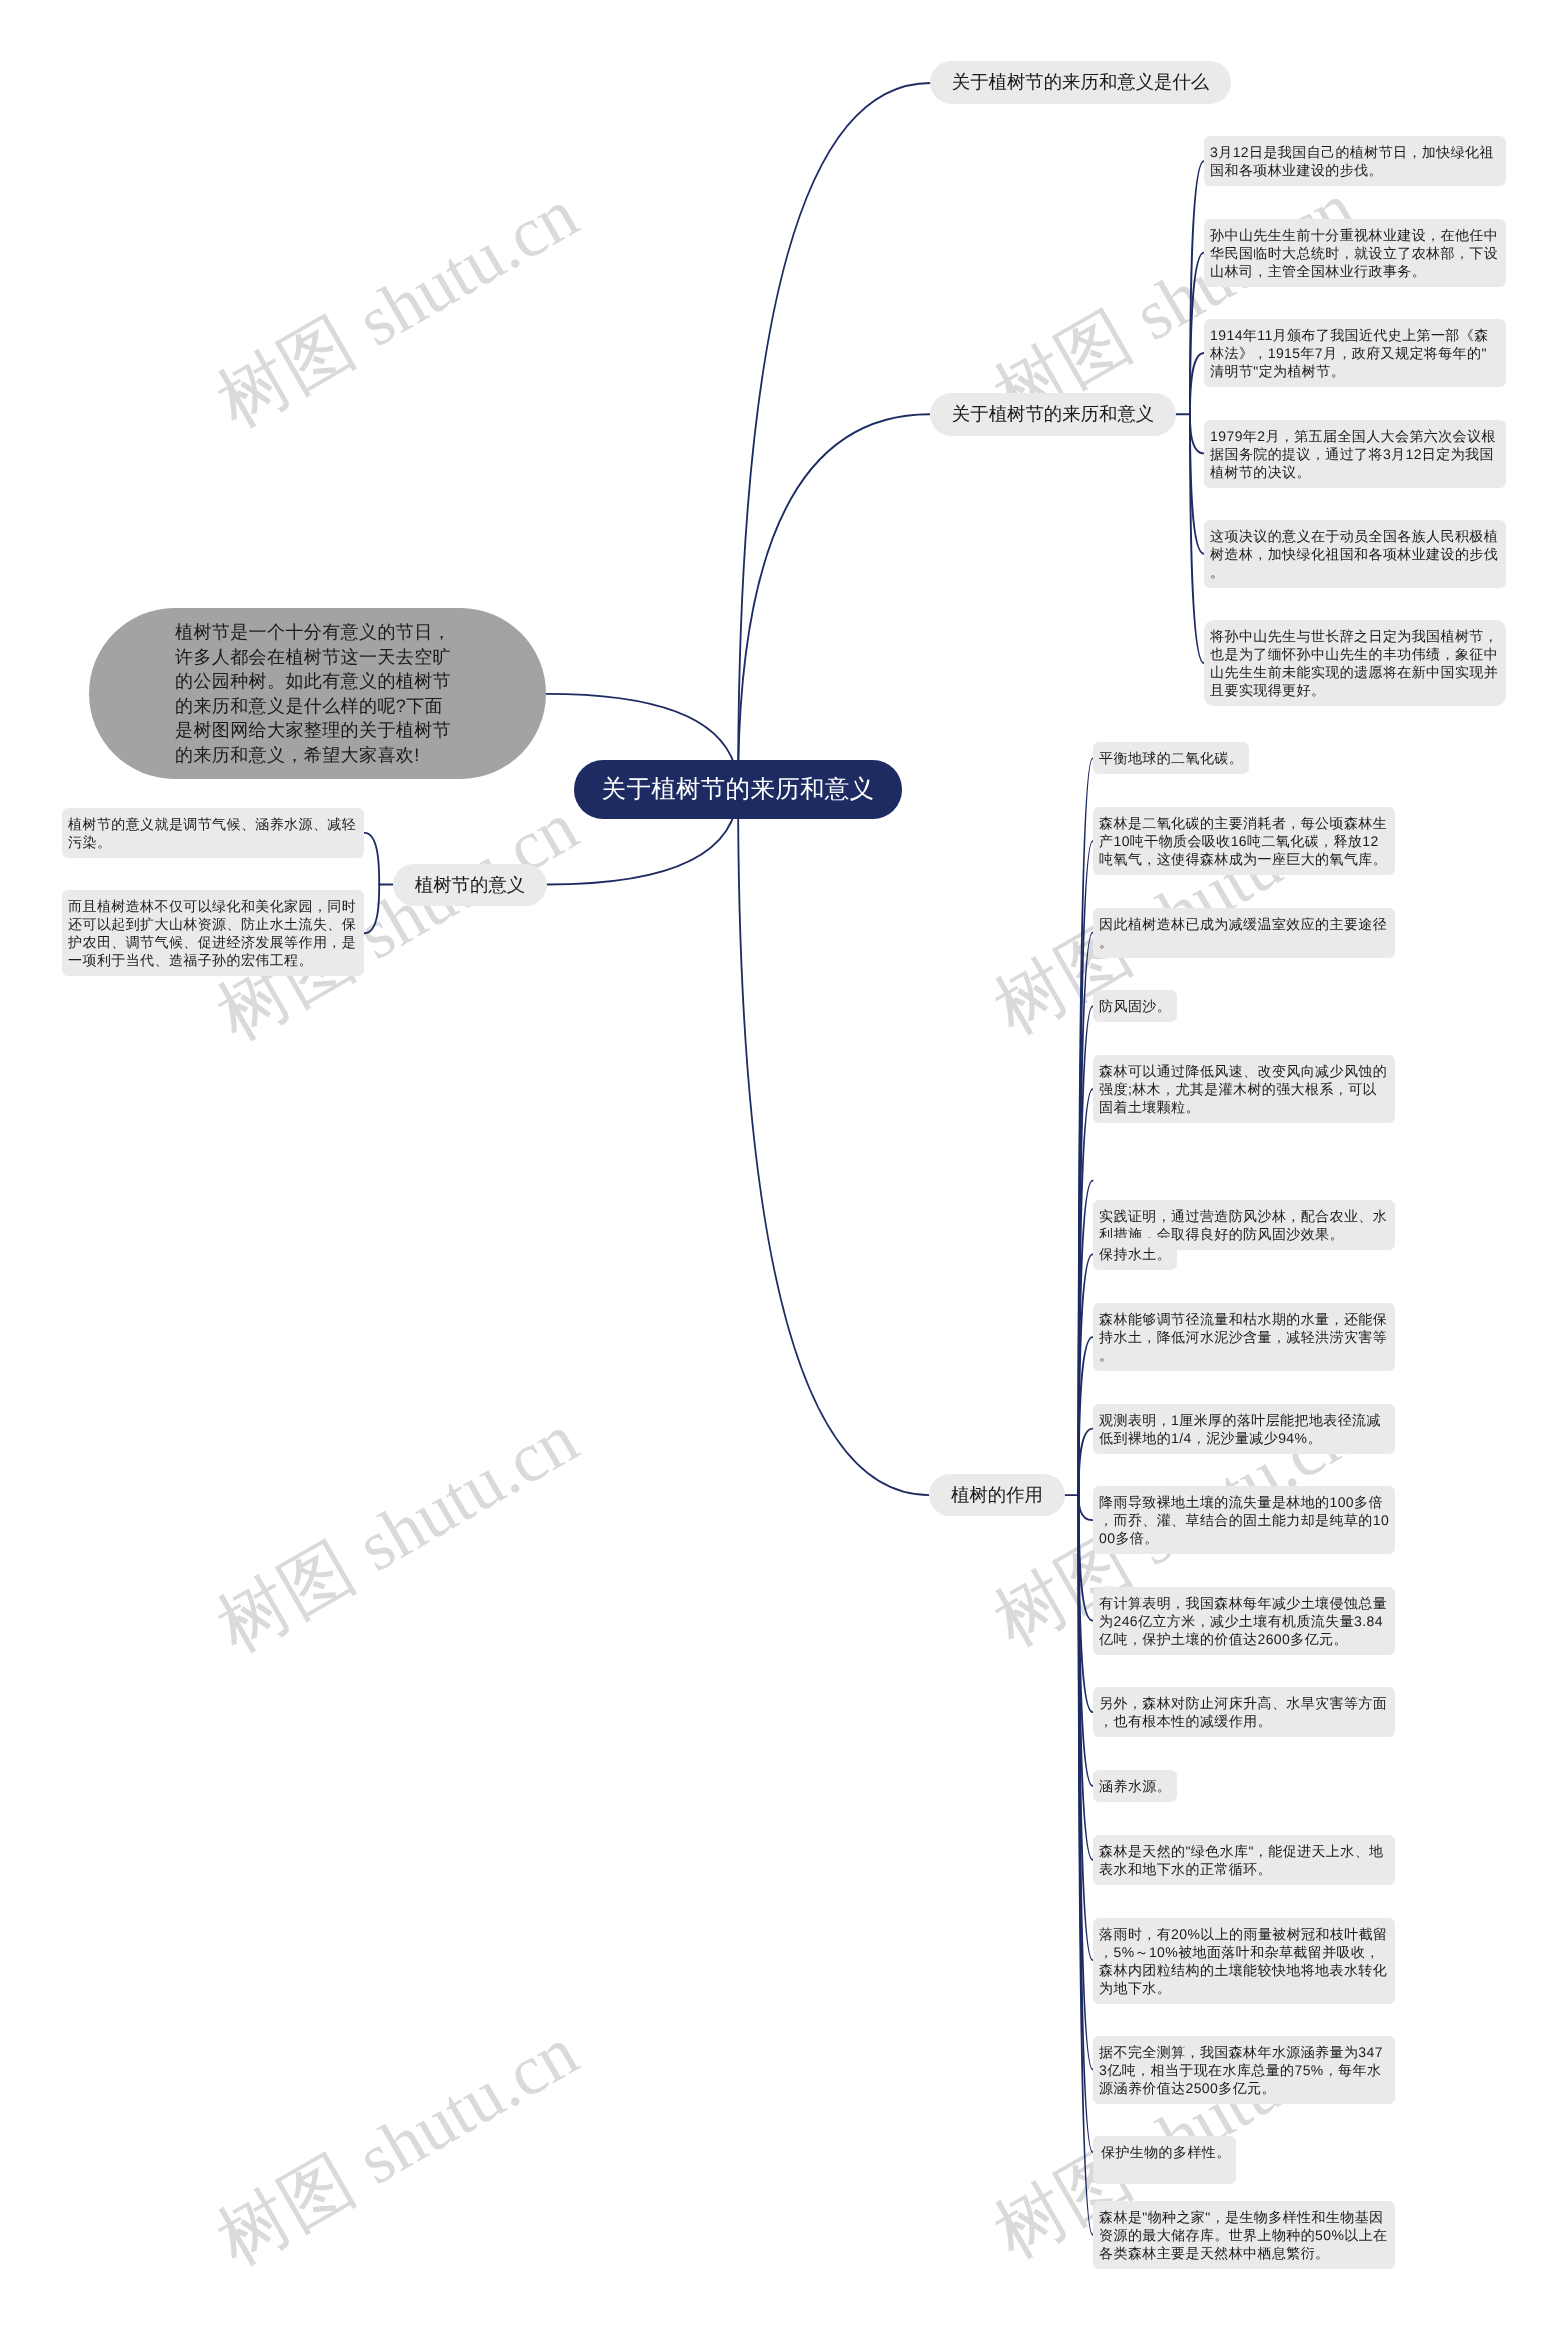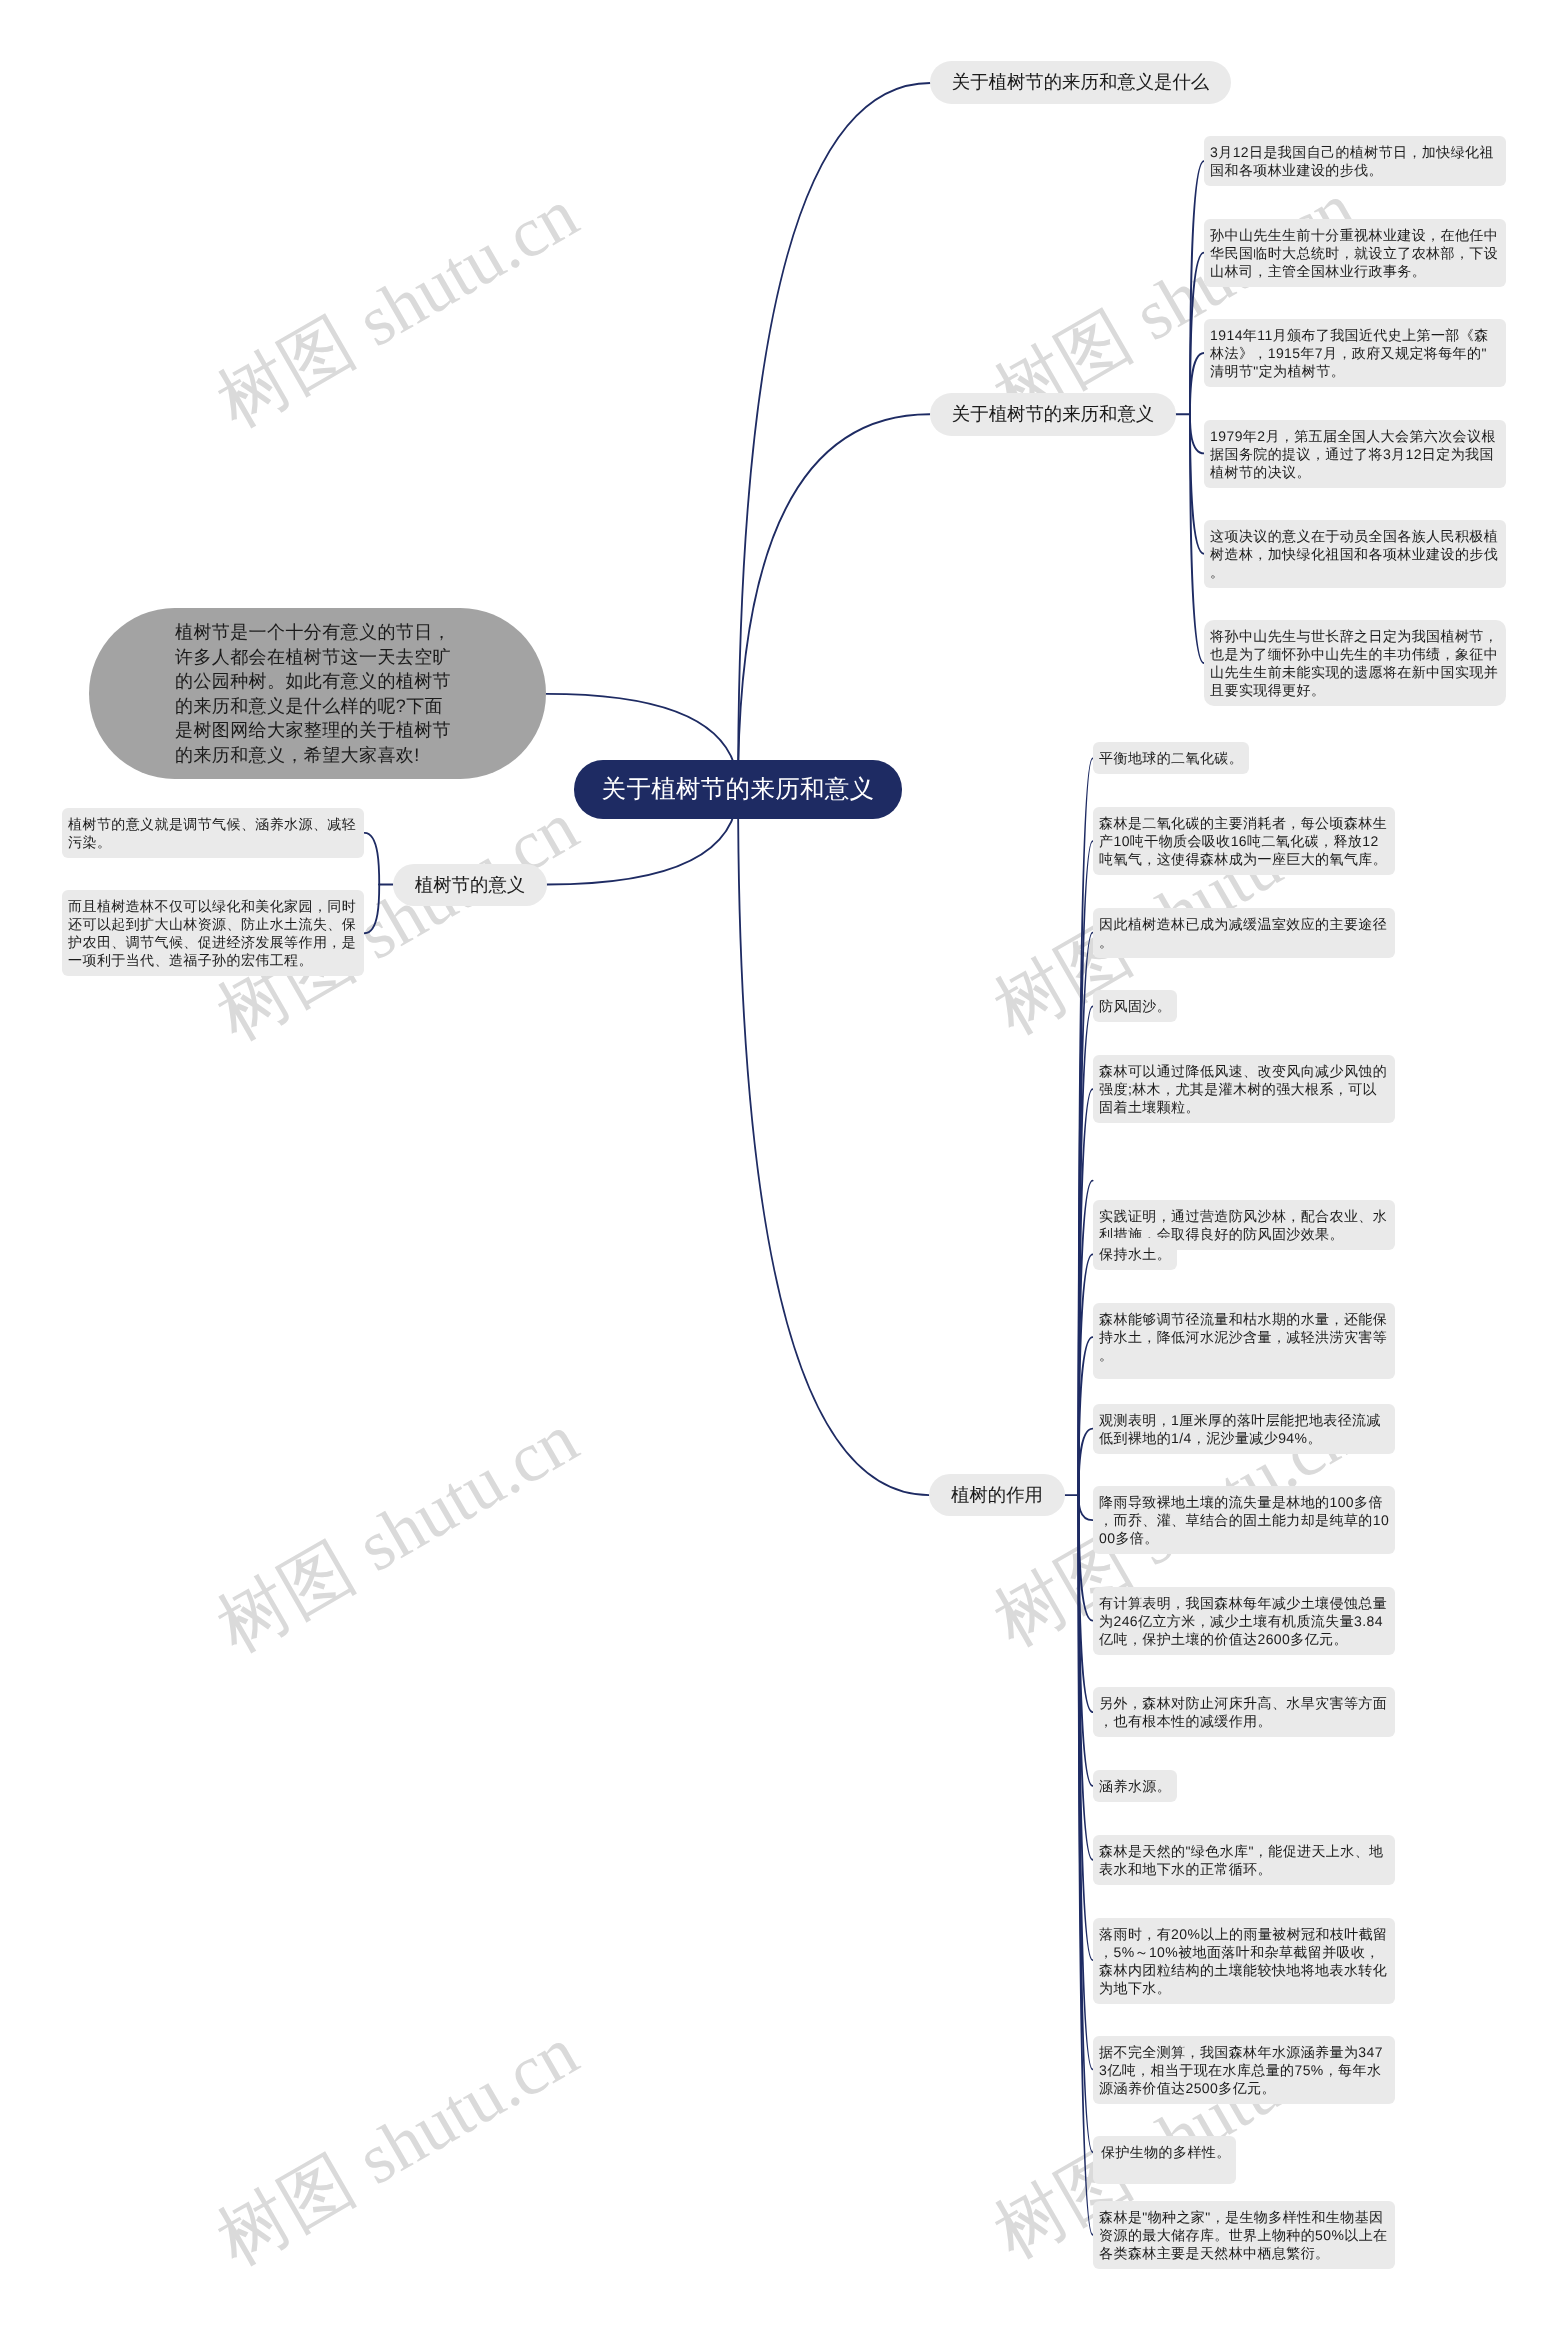--- a/index.html
+++ b/index.html
@@ -98,21 +98,21 @@
 <div class="node leaf" style="left:1204px;top:420px;height:68px;"><span>1979年2月，第五届全国人大会第六次会议根据国务院的提议，通过了将3月12日定为我国植树节的决议。</span></div>
 <div class="node leaf" style="left:1204px;top:520px;height:68px;"><span>这项决议的意义在于动员全国各族人民积极植树造林，加快绿化祖国和各项林业建设的步伐。</span></div>
 <div class="node leaf" style="left:1204px;top:620px;height:86px;border-radius:10px;"><span>将孙中山先生与世长辞之日定为我国植树节，也是为了缅怀孙中山先生的丰功伟绩，象征中山先生生前未能实现的遗愿将在新中国实现并且要实现得更好。</span></div>
 <div class="node leaf" style="left:1093px;top:742px;height:32px;"><span>平衡地球的二氧化碳。</span></div>
 <div class="node leaf" style="left:1093px;top:807px;height:68px;"><span>森林是二氧化碳的主要消耗者，每公顷森林生产10吨干物质会吸收16吨二氧化碳，释放12吨氧气，这使得森林成为一座巨大的氧气库。</span></div>
 <div class="node leaf" style="left:1093px;top:908px;height:50px;"><span>因此植树造林已成为减缓温室效应的主要途径。</span></div>
 <div class="node leaf" style="left:1093px;top:990px;height:32px;"><span>防风固沙。</span></div>
 <div class="node leaf" style="left:1093px;top:1055px;height:68px;"><span>森林可以通过降低风速、改变风向减少风蚀的强度;林木，尤其是灌木树的强大根系，可以固着土壤颗粒。</span></div>
 <div class="node leaf" style="left:1093px;top:1156px;height:50px;margin-top:44px;"><span>实践证明，通过营造防风沙林，配合农业、水利措施，会取得良好的防风固沙效果。</span></div>
 <div class="node leaf" style="left:1093px;top:1238px;height:32px;"><span>保持水土。</span></div>
-<div class="node leaf" style="left:1093px;top:1303px;height:76px;"><span>森林能够调节径流量和枯水期的水量，还能保持水土，降低河水泥沙含量，减轻洪涝灾害等。</span></div>
+<div class="node leaf" style="left:1093px;top:1303px;height:68px;"><span>森林能够调节径流量和枯水期的水量，还能保持水土，降低河水泥沙含量，减轻洪涝灾害等。</span></div>
 <div class="node leaf" style="left:1093px;top:1404px;height:50px;"><span>观测表明，1厘米厚的落叶层能把地表径流减低到裸地的1/4，泥沙量减少94%。</span></div>
 <div class="node leaf" style="left:1093px;top:1486px;height:68px;"><span>降雨导致裸地土壤的流失量是林地的100多倍，而乔、灌、草结合的固土能力却是纯草的1000多倍。</span></div>
 <div class="node leaf" style="left:1093px;top:1587px;height:68px;"><span>有计算表明，我国森林每年减少土壤侵蚀总量为246亿立方米，减少土壤有机质流失量3.84亿吨，保护土壤的价值达2600多亿元。</span></div>
 <div class="node leaf" style="left:1093px;top:1687px;height:50px;"><span>另外，森林对防止河床升高、水旱灾害等方面，也有根本性的减缓作用。</span></div>
 <div class="node leaf" style="left:1093px;top:1770px;height:32px;"><span>涵养水源。</span></div>
 <div class="node leaf" style="left:1093px;top:1835px;height:50px;"><span>森林是天然的"绿色水库"，能促进天上水、地表水和地下水的正常循环。</span></div>
 <div class="node leaf" style="left:1093px;top:1918px;height:86px;"><span>落雨时，有20%以上的雨量被树冠和枝叶截留，5%～10%被地面落叶和杂草截留并吸收，森林内团粒结构的土壤能较快地将地表水转化为地下水。</span></div>
 <div class="node leaf" style="left:1093px;top:2036px;height:68px;"><span>据不完全测算，我国森林年水源涵养量为3473亿吨，相当于现在水库总量的75%，每年水源涵养价值达2500多亿元。</span></div>
 <div class="node leaf" style="left:1093px;top:2136px;height:48px;padding-left:8px;"><span>保护生物的多样性。</span></div>
 <div class="node leaf" style="left:1093px;top:2201px;height:68px;"><span>森林是"物种之家"，是生物多样性和生物基因资源的最大储存库。世界上物种的50%以上在各类森林主要是天然林中栖息繁衍。</span></div>

